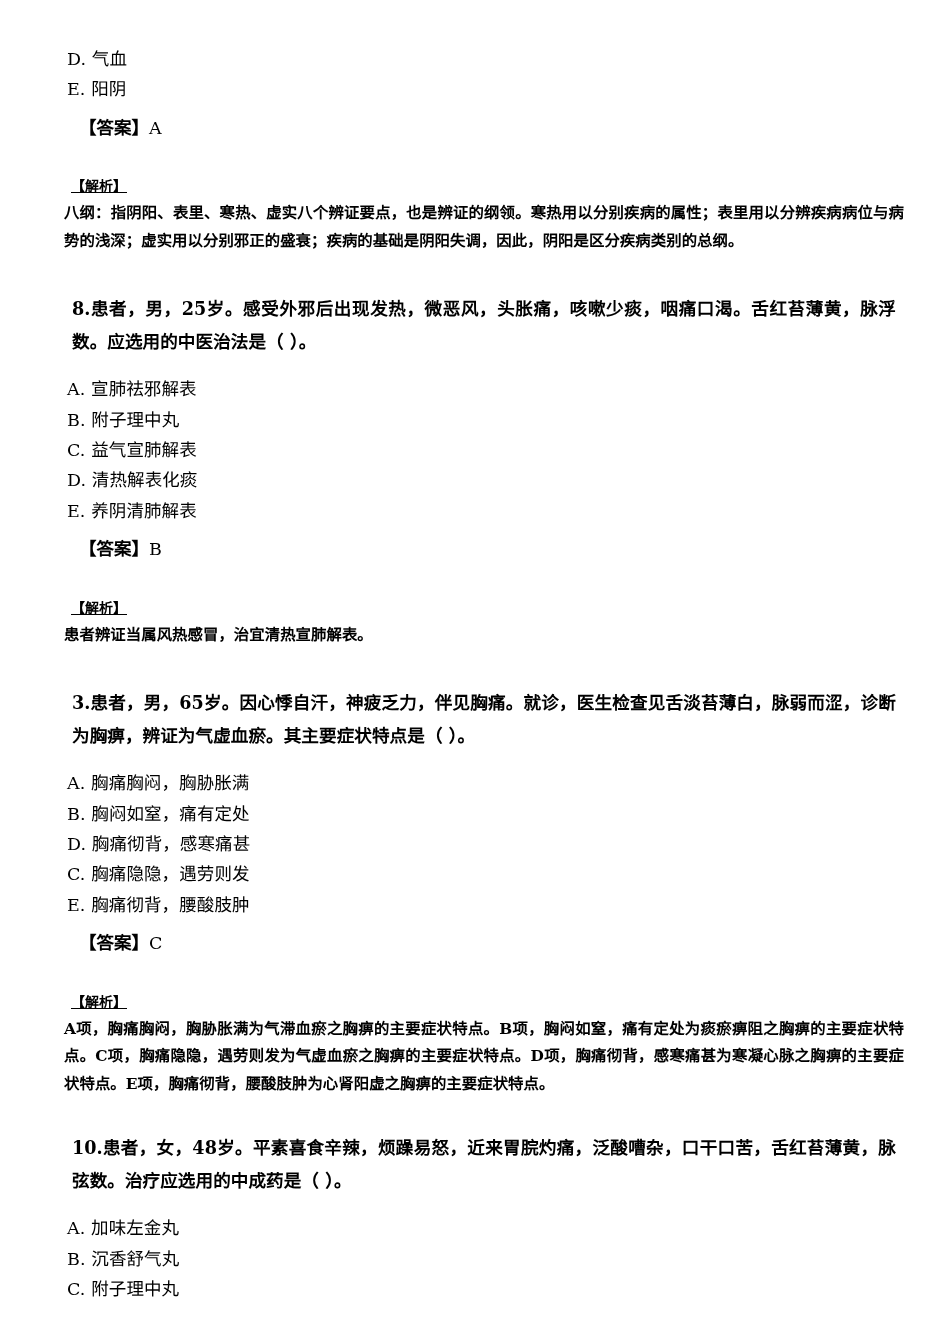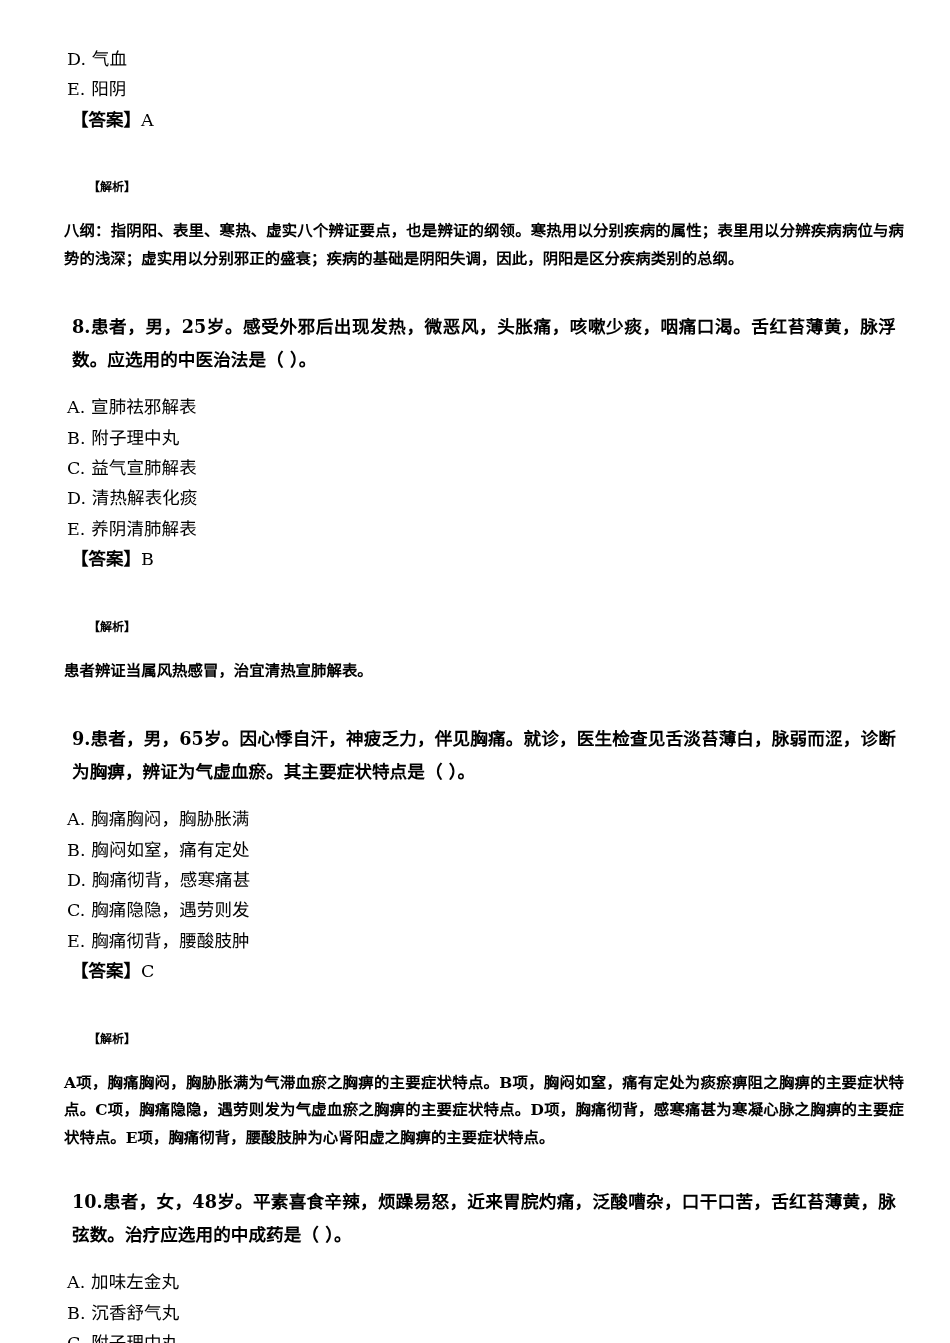--- a/index.html
+++ b/index.html
@@ -32,34 +32,35 @@
     font-size: 17.5px;
     line-height: 30.4px;
     margin: 0;
     padding-left: 3px;
     white-space: pre;
     letter-spacing: 0.1px;
   }
   .answer-line {
     font-size: 17.5px;
     line-height: 30.4px;
-    margin: 0;
+    margin: 8px;
     padding-left: 7px;
     font-weight: bold;
     white-space: pre;
   }
   .answer-line .ans-val {
     font-weight: normal;
   }
   .analysis-label {
-    font-size: 12px;
+    font-size: 14px;
     line-height: 27px;
-    margin: 17px;
+    margin: 0;
     padding-left: 7px;
     font-weight: bold;
+    text-decoration: underline;
   }
   .analysis-body {
     font-size: 15.4px;
     line-height: 27.4px;
     margin: 0;
     text-align: justify;
     text-justify: inter-ideograph;
     letter-spacing: 0.05px;
     font-weight: bold;
   }
@@ -104,21 +105,21 @@
       <p class="opt">E. 养阴清肺解表</p>
       <p class="answer-line"><span>【答案】</span><span class="ans-val">B</span></p>
       <div class="gap-md"></div>
       <p class="analysis-label">【解析】</p>
       <p class="analysis-body">患者辨证当属风热感冒，治宜清热宣肺解表。</p>
     </div>
 
     <div class="gap-xl"></div>
 
     <div>
-      <p class="stem">9.患者，男，65岁。因心悸自汗，神疲乏力，伴见胸痛。就诊，医生检查见舌淡苔薄白，脉弱而涩，诊断为胸痹，辨证为气虚血瘀。其主要症状特点是（     ）。</p>
+      <p class="stem">3.患者，男，65岁。因心悸自汗，神疲乏力，伴见胸痛。就诊，医生检查见舌淡苔薄白，脉弱而涩，诊断为胸痹，辨证为气虚血瘀。其主要症状特点是（     ）。</p>
       <div class="gap-opts"></div>
       <p class="opt">A. 胸痛胸闷，胸胁胀满</p>
       <p class="opt">B. 胸闷如窒，痛有定处</p>
       <p class="opt">D. 胸痛彻背，感寒痛甚</p>
       <p class="opt">C. 胸痛隐隐，遇劳则发</p>
       <p class="opt">E. 胸痛彻背，腰酸肢肿</p>
       <p class="answer-line"><span>【答案】</span><span class="ans-val">C</span></p>
       <div class="gap-md"></div>
       <p class="analysis-label">【解析】</p>
       <p class="analysis-body">A项，胸痛胸闷，胸胁胀满为气滞血瘀之胸痹的主要症状特点。B项，胸闷如窒，痛有定处为痰瘀痹阻之胸痹的主要症状特点。C项，胸痛隐隐，遇劳则发为气虚血瘀之胸痹的主要症状特点。D项，胸痛彻背，感寒痛甚为寒凝心脉之胸痹的主要症状特点。E项，胸痛彻背，腰酸肢肿为心肾阳虚之胸痹的主要症状特点。</p>

